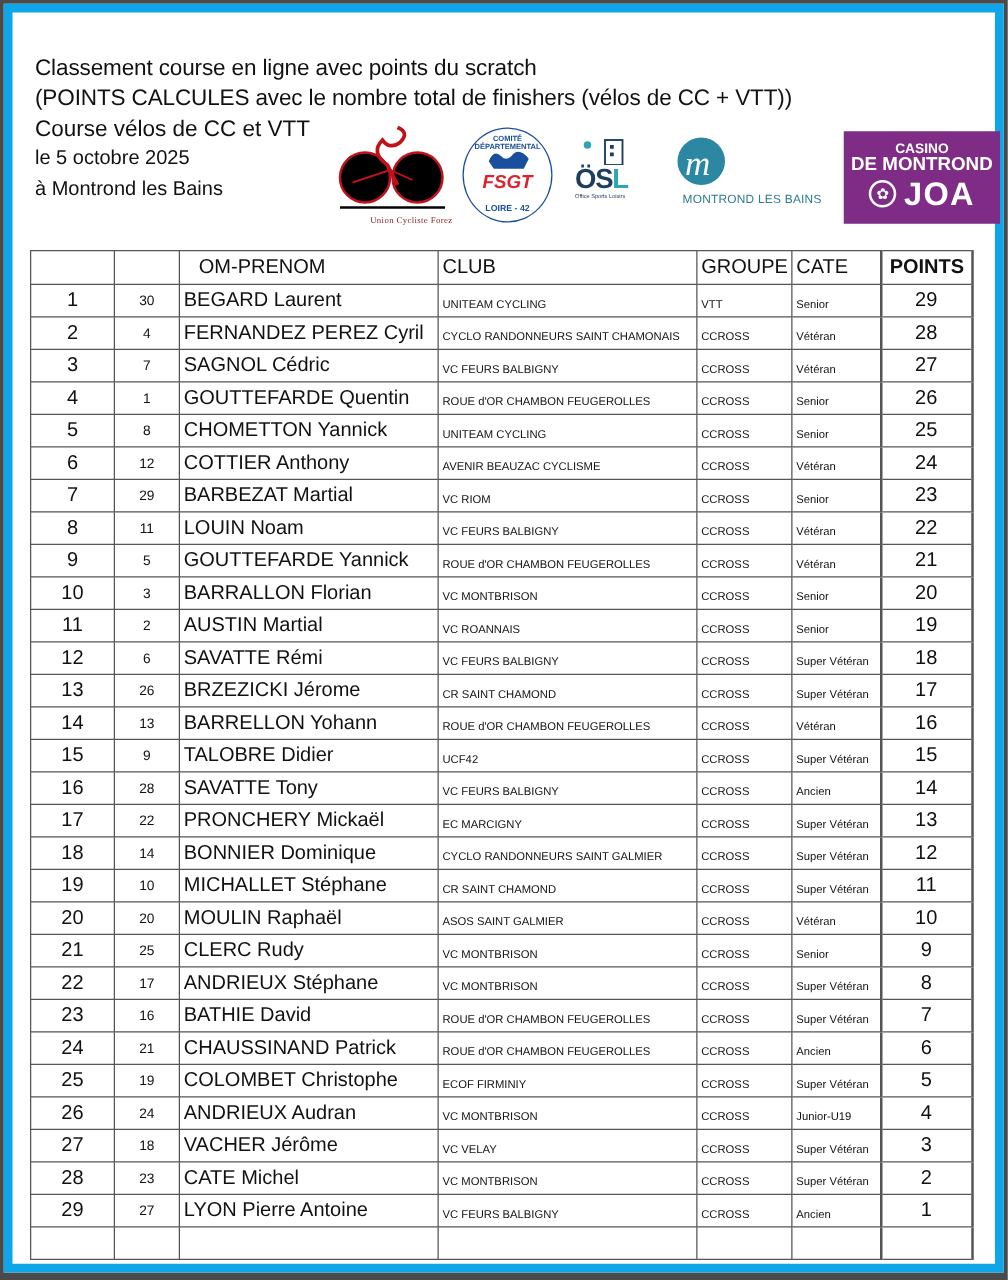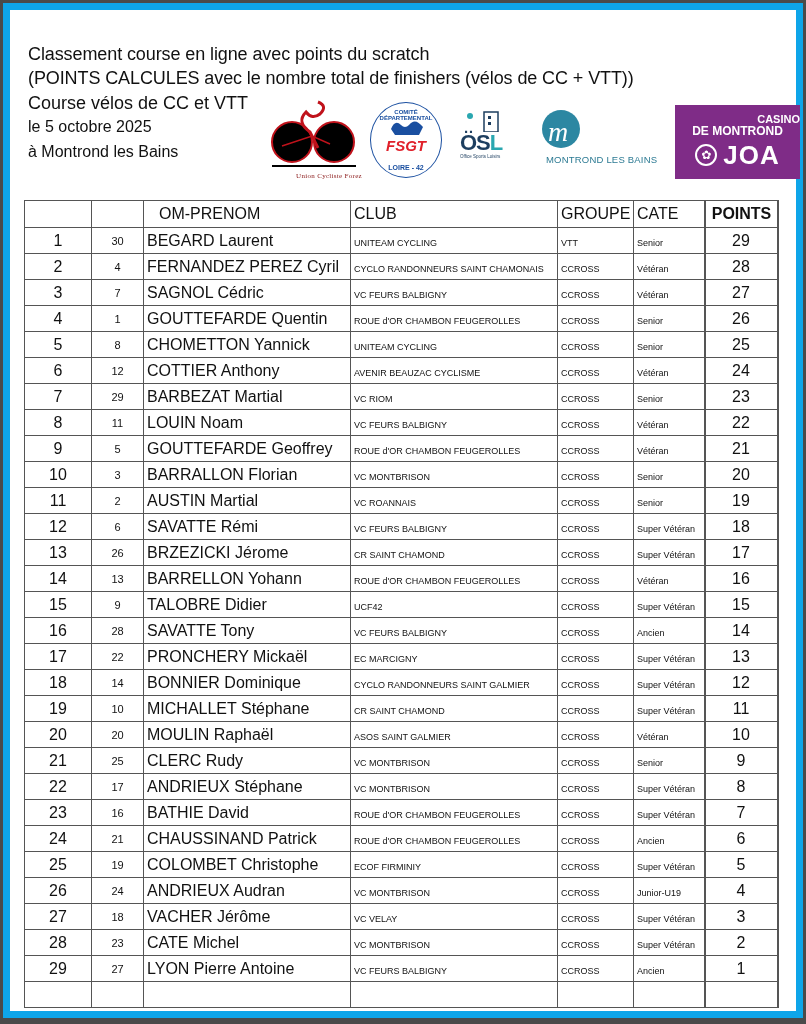--- a/index.html
+++ b/index.html
@@ -26,22 +26,22 @@
   .fsgt-fig { position: absolute; top: 16px; left: 18px; width: 36px; height: 18px; }
   .osl { left: 448px; top: 100px; width: 56px; height: 56px; }
   .osl-word { position: absolute; left: 2px; top: 20px; font-size: 22px; font-weight: 900; color: #1d3e5f; letter-spacing: -1px; }
   .osl-word span { color: #2aa7b0; }
   .osl-sub { position: absolute; left: 2px; top: 44px; font-size: 4.5px; color: #1d3e5f; white-space: nowrap; }
   .montrond { left: 518px; top: 100px; width: 134px; height: 60px; }
   .mont-circle { position: absolute; left: 14px; top: 0; width: 38px; height: 38px; border-radius: 50%; background: #2c87a2; }
   .mont-m { position: absolute; left: 20px; top: 6px; font-family: "Liberation Serif", serif; font-style: italic; font-size: 28px; color: #fff; }
   .mont-text { position: absolute; left: 18px; top: 44px; font-size: 9.5px; color: #2c7a93; white-space: nowrap; letter-spacing: 0.2px; }
   .joa { left: 665px; top: 95px; width: 125px; height: 74px; background: #7f2c87; color: #fff; text-align: center; }
-  .joa-l1 { font-size: 11px; font-weight: bold; margin-top: 8px; line-height: 12px; text-align: right; }
-  .joa-l2 { font-size: 12px; font-weight: bold; line-height: 13px; }
+  .joa-l1 { font-size: 11px; font-weight: bold; margin-top: 8px; line-height: 12px; }
+  .joa-l2 { font-size: 15px; font-weight: bold; line-height: 13px; }
   .joa-row { display: flex; align-items: center; justify-content: center; margin-top: 2px; }
   .joa-emblem { width: 22px; height: 22px; border: 2px solid #fff; border-radius: 50%; font-size: 12px; line-height: 18px; margin-right: 6px; }
   .joa-word { font-size: 26px; font-weight: bold; letter-spacing: 1px; line-height: 30px; }
 
   
   table.results {
     position: absolute; left: 14px; top: 190px; border-collapse: collapse; table-layout: fixed;
     width: 753px;
   }
   table.results td, table.results th {
@@ -209,21 +209,21 @@
           <td class="c-dos">11</td>
           <td class="c-name">LOUIN Noam</td>
           <td class="c-club">VC FEURS BALBIGNY</td>
           <td class="c-grp">CCROSS</td>
           <td class="c-cate">Vétéran</td>
           <td class="c-pts">22</td>
         </tr>
         <tr>
           <td class="c-rank">9</td>
           <td class="c-dos">5</td>
-          <td class="c-name">GOUTTEFARDE Geoffrey</td>
+          <td class="c-name">GOUTTEFARDE Yannick</td>
           <td class="c-club">ROUE d'OR CHAMBON FEUGEROLLES</td>
           <td class="c-grp">CCROSS</td>
           <td class="c-cate">Vétéran</td>
           <td class="c-pts">21</td>
         </tr>
         <tr>
           <td class="c-rank">10</td>
           <td class="c-dos">3</td>
           <td class="c-name">BARRALLON Florian</td>
           <td class="c-club">VC MONTBRISON</td>

